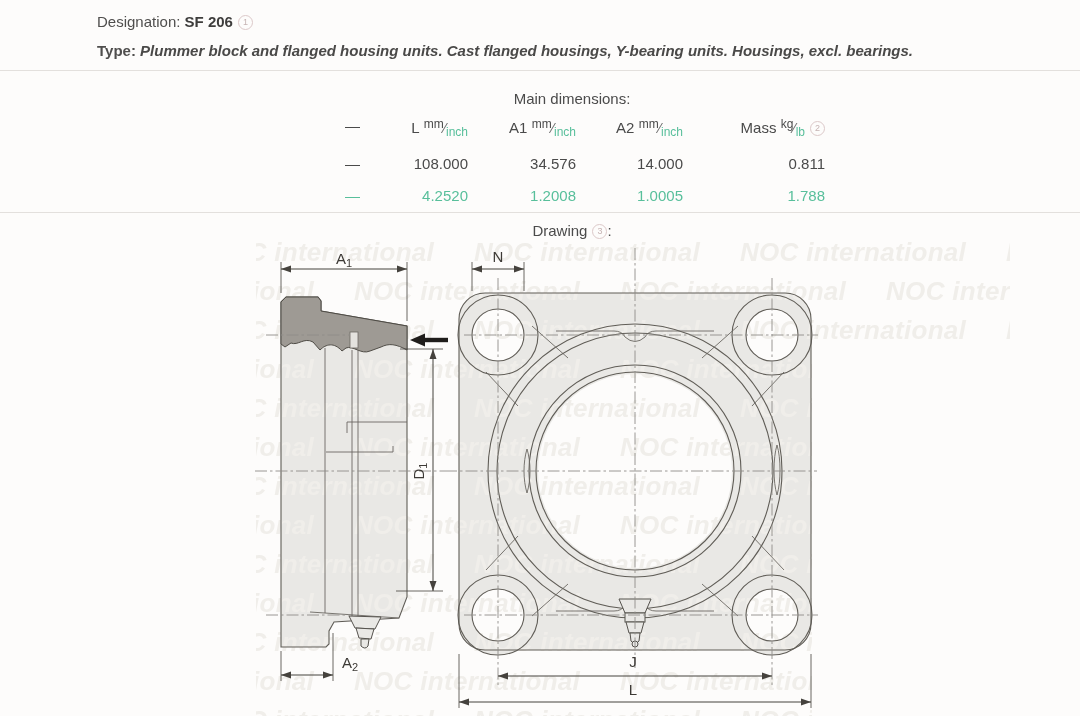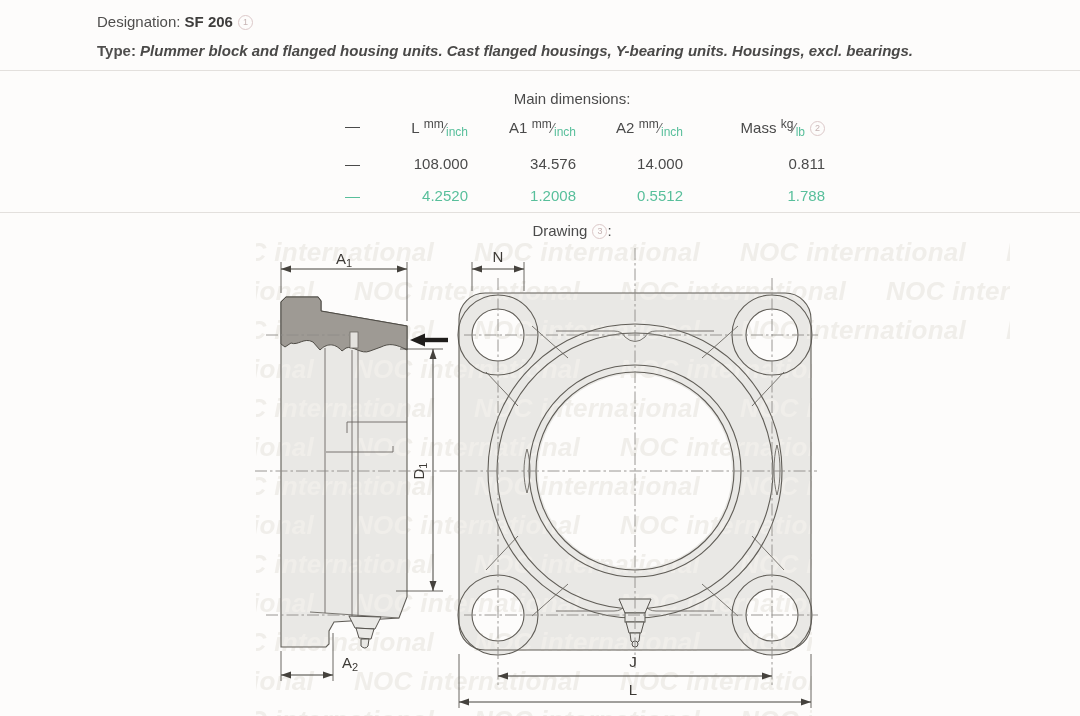--- a/index.html
+++ b/index.html
@@ -68,21 +68,21 @@
     <div class="tcell c-0">108.000</div>
     <div class="tcell c-1">34.576</div>
     <div class="tcell c-2">14.000</div>
     <div class="tcell c-3">0.811</div>
   </div>
 
   <div class="abs trow green" style="top:187px;">
     <div class="tcell c-dash green">—</div>
     <div class="tcell c-0 green">4.2520</div>
     <div class="tcell c-1 green">1.2008</div>
-    <div class="tcell c-2 green">0.5512</div>
+    <div class="tcell c-2 green">1.0005</div>
     <div class="tcell c-3 green">1.788</div>
   </div>
 
   <div class="abs rule" style="top:212px;"></div>
 
   <div class="abs centered" style="top:222px;">
     <span>Drawing</span><span class="fnote">3</span><span>:</span>
   </div>
 
   <svg class="abs" style="top:238px;left:0;" width="1080" height="478" viewBox="0 238 1080 478">

